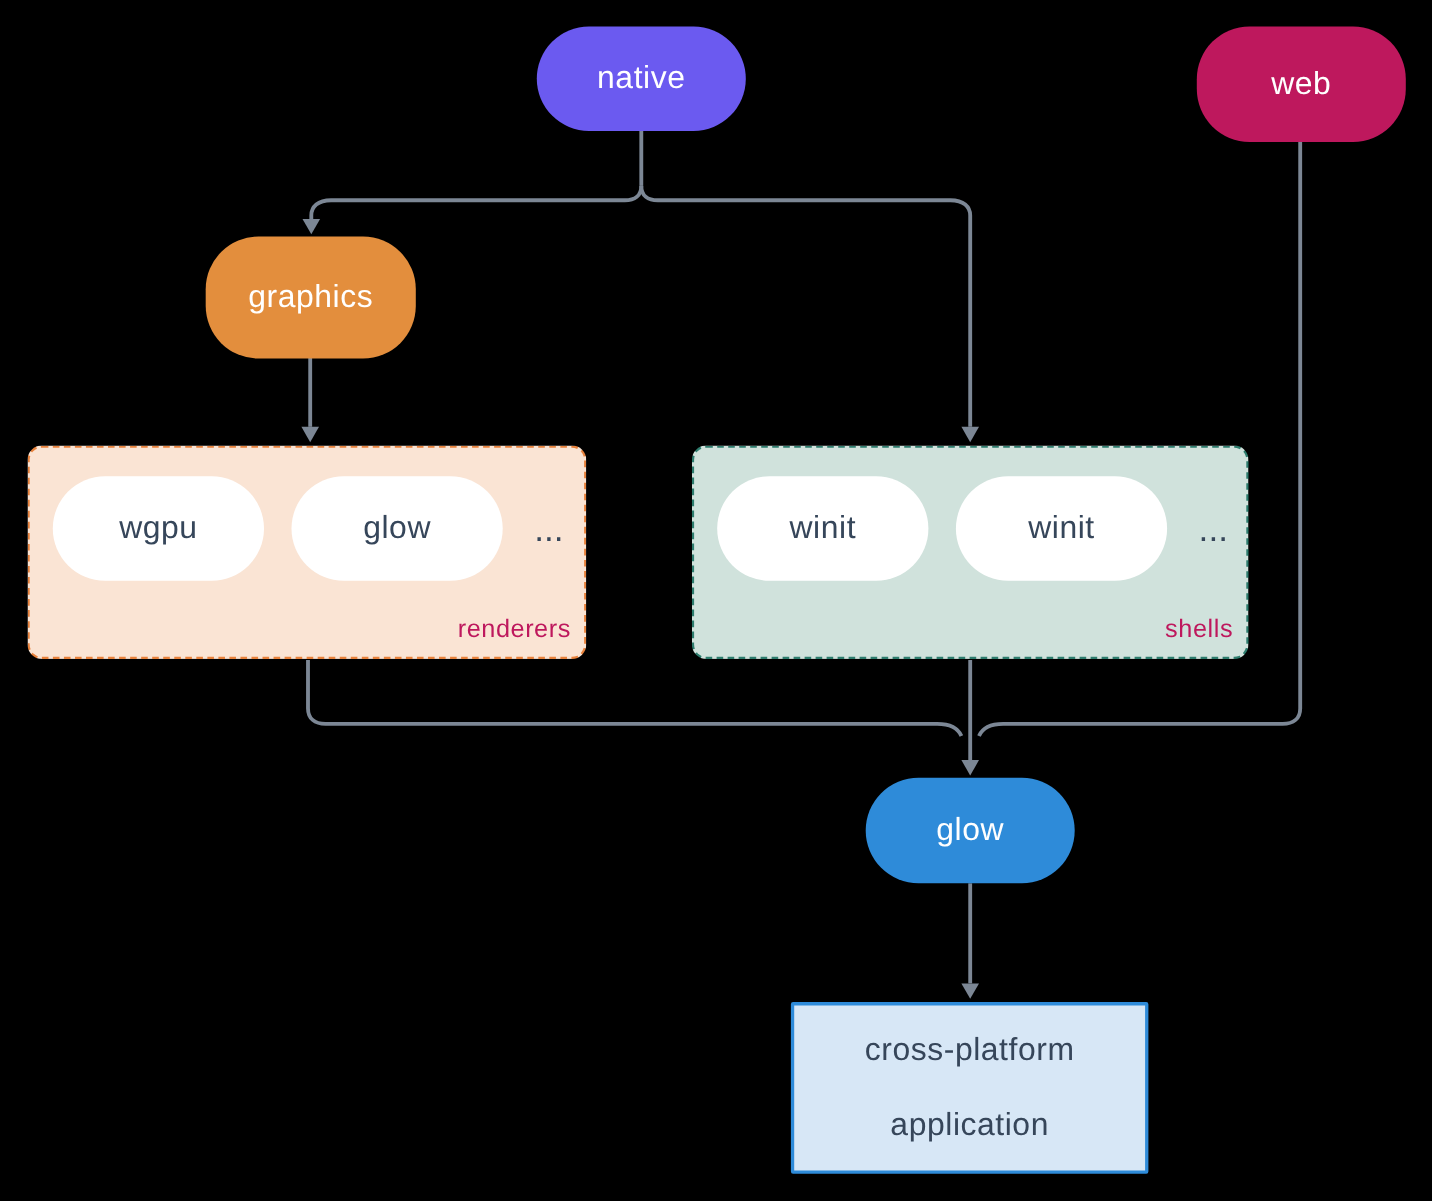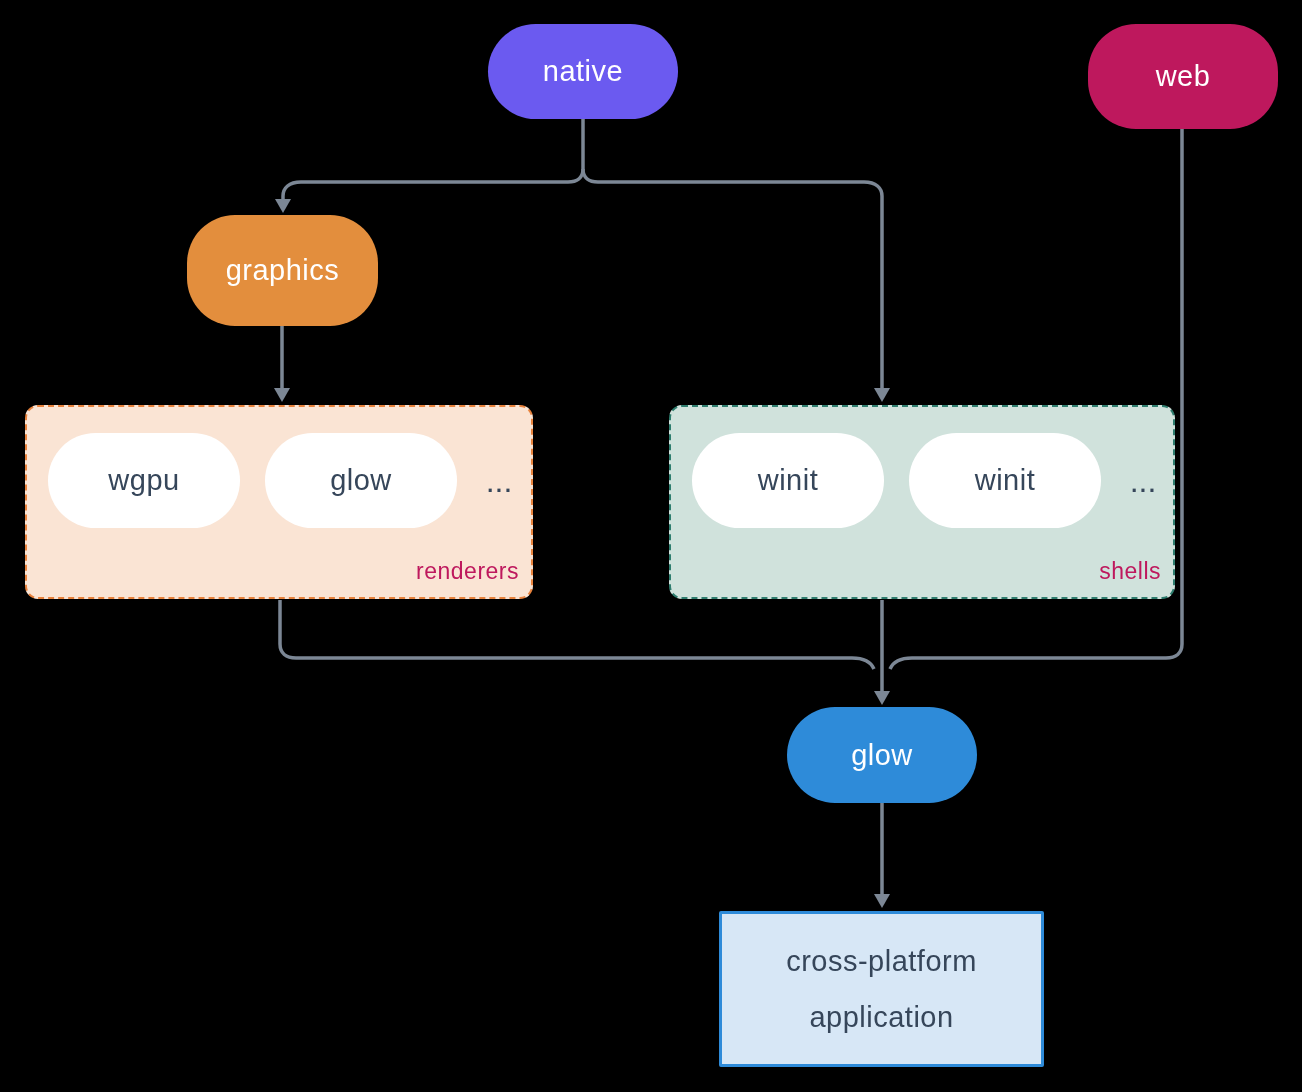--- a/index.html
+++ b/index.html
@@ -27,41 +27,41 @@
   .pill-iced{left:787px;top:707px;width:190px;height:96px;background:#2E8BD9;}
   .pill-white{background:#FFFFFF;color:#36465A;}
 
   .group{
     position:absolute;
     width:508px;height:194px;
     border-radius:13px;
     box-sizing:border-box;
   }
   .group-renderers{left:25px;top:405px;background:#FAE4D4;border:2px dashed #E8823C;}
-  .group-shells{left:629px;top:405px;width:506px;background:#D0E2DC;border:2px dashed #2E7D6E;margin-left:40px;}
+  .group-shells{left:629px;top:405px;width:506px;background:#D0E2DC;border:2px dashed #2E7D6E;}
 
   .group .pill{top:26px;width:192px;height:95px;}
   .group .pill.slot-0{left:21px;}
   .group .pill.slot-1{left:238px;}
   .ellipsis{
     position:absolute;left:448px;top:448px;width:48px;
     font-size:32px;color:#36465A;text-align:center;
     position:absolute;top:56px;left:448px;
   }
   .group-label{
     position:absolute;right:12px;bottom:12px;
     font-size:23px;color:#be185d;letter-spacing:0.5px;
   }
 
   .app-box{
     position:absolute;left:719px;top:911px;width:325px;height:156px;
     background:#D7E7F6;border:3px solid #2E8BD9;border-radius:2px;
     box-sizing:border-box;
     display:flex;align-items:center;justify-content:center;text-align:center;
-    font-size:29px;line-height:56px;color:#36465A;letter-spacing:0.5px;
+    font-size:29px;line-height:68px;color:#36465A;letter-spacing:0.5px;
   }
 </style>
 </head>
 <body>
 
 <div class="canvas">
 
   <svg class="edges" viewBox="0 0 1302 1092">
 
     <path d="M 583 119 L 583 169"></path>

